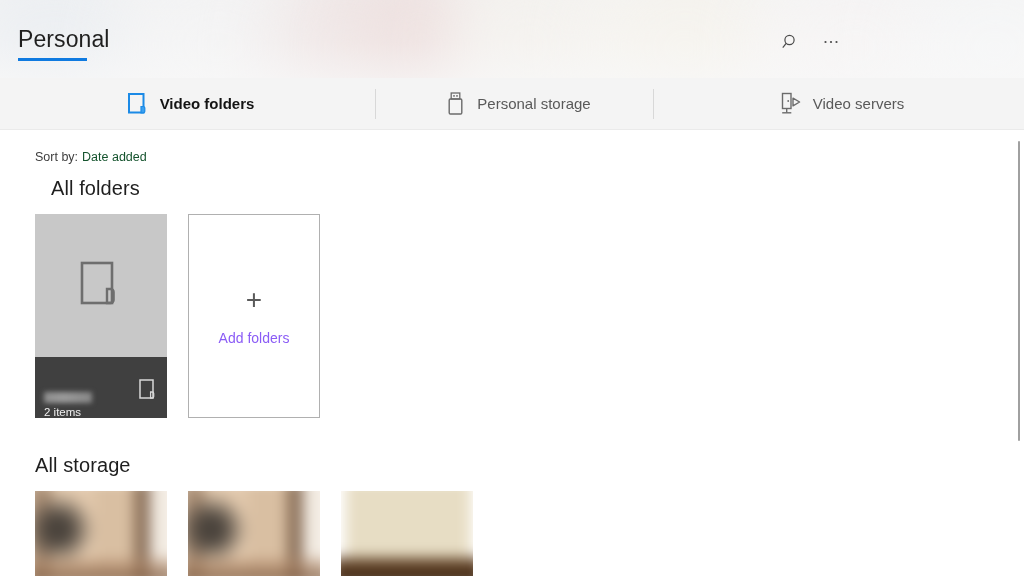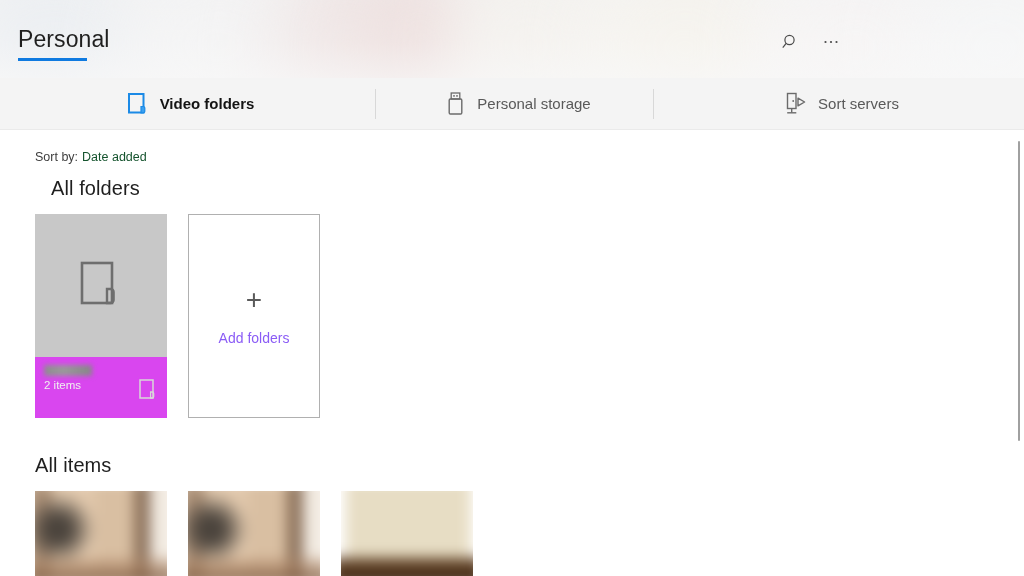--- a/index.html
+++ b/index.html
@@ -219,23 +219,23 @@
     height: 143px;
     display: flex;
     align-items: center;
     justify-content: center;
   }
   .folder-tile-caption {
     position: absolute;
     left: 0; bottom: 0;
     width: 132px;
     height: 61px;
-    background: #d946ef;
-    display: flex;
-    align-items: flex-start;
+    background: #404040;
+    display: flex;
+    align-items: flex-end;
     padding: 8px 15px 0 9px;
   }
   .caption-texts { display: flex; flex-direction: column; gap: 3px; }
   .folder-name-redacted {
     width: 48px;
     height: 11px;
     border-radius: 1px;
     background: linear-gradient(90deg, #8d8d8d, #9a9a9a 40%, #868686);
     filter: blur(2.4px);
   }
@@ -427,21 +427,21 @@
       <div class="tab">
         <span class="tab-icon">
           <svg width="22" height="23" viewBox="0 0 22 23">
             <rect x="2.5" y="1.5" width="8.5" height="15" fill="none" stroke="#6b6b6b" stroke-width="1.4"></rect>
             <circle cx="8.2" cy="9" r="0.9" fill="#6b6b6b"></circle>
             <line x1="6.7" y1="16.5" x2="6.7" y2="20.6" stroke="#6b6b6b" stroke-width="1.4"></line>
             <line x1="2.2" y1="20.8" x2="11.3" y2="20.8" stroke="#6b6b6b" stroke-width="1.4"></line>
             <path d="M13 6.2 L19.6 10 L13 13.8 Z" fill="none" stroke="#6b6b6b" stroke-width="1.4" stroke-linejoin="round"></path>
           </svg>
         </span>
-        <span class="tab-label">Sort servers</span>
+        <span class="tab-label">Video servers</span>
       </div>
     </div>
   </div>
 
   <div class="content">
 
     <div class="sortby">
       <span>Sort by:</span>
       <span class="sortby-value">Date added</span>
     </div>
@@ -471,21 +471,21 @@
         </div>
       </div>
 
       <div class="add-tile">
         <div class="add-plus">+</div>
         <div class="add-label">Add folders</div>
       </div>
 
     </div>
 
-    <div class="section-title section-videos">All items</div>
+    <div class="section-title section-videos">All storage</div>
 
     <div class="videos">
       <div class="video-tile">
         <div class="video-thumb thumb-room">
             <div class="floor"></div>
           </div>
       </div>
       <div class="video-tile">
         <div class="video-thumb thumb-room">
             <div class="floor"></div>

